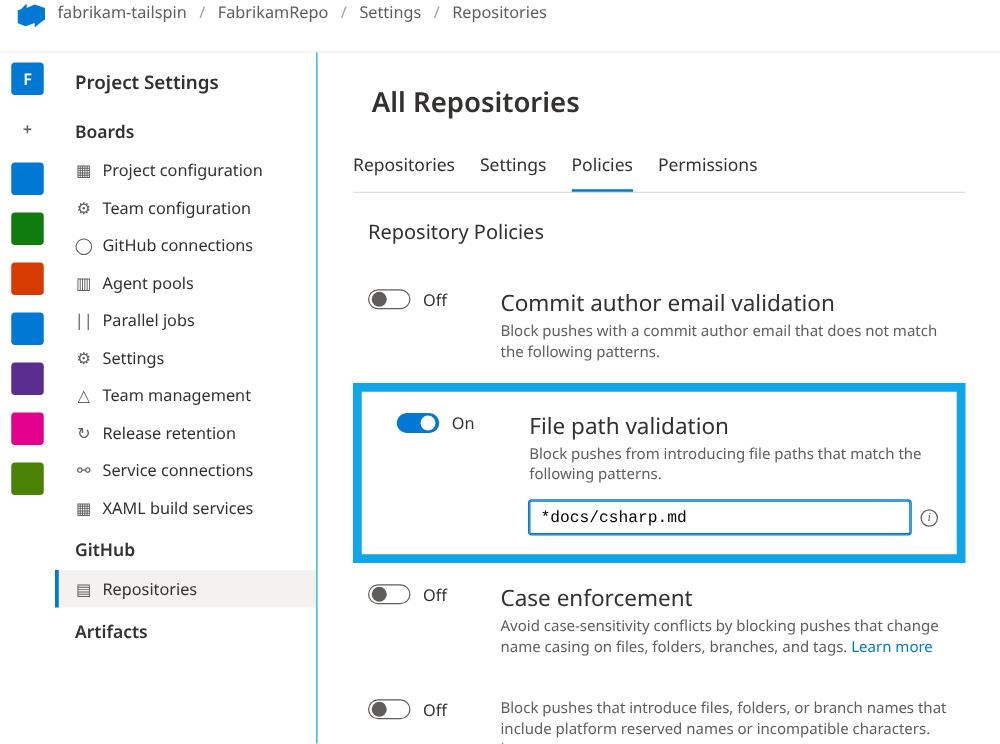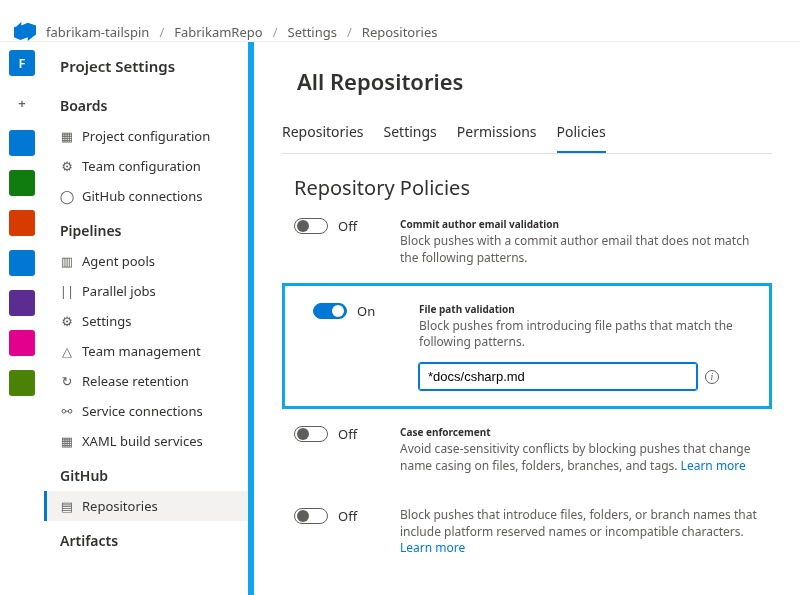--- a/index.html
+++ b/index.html
@@ -1,55 +1,55 @@
 <!DOCTYPE html>
 <html><head>
 <meta charset="utf-8">
 <style>
   * { box-sizing: border-box; margin: 0; padding: 0; }
   body { font-family: "Segoe UI", system-ui, sans-serif; font-size: 13px; color: #323130; width: 800px; height: 595px; overflow: hidden; background: #fff; }
   .root { display: flex; flex-direction: column; height: 100%; }
-  .topbar { display: flex; align-items: flex-end; height: 42px; padding: 0 14px; gap: 10px; border-bottom: 1px solid #eee; }
+  .topbar { display: flex; align-items: flex-start; height: 42px; padding: 0 14px; gap: 10px; border-bottom: 1px solid #eee; }
   .logo-icon { width: 22px; height: 22px; display: flex; align-items: center; justify-content: center; }
   .breadcrumb { display: flex; align-items: center; gap: 10px; color: #605e5c; font-size: 13px; }
   .breadcrumb span.crumb { cursor: pointer; }
   .breadcrumb span.sep { color: #a19f9d; }
   .body { display: flex; flex: 1; min-height: 0; }
   .rail { width: 44px; display: flex; flex-direction: column; align-items: center; padding-top: 8px; gap: 14px; }
   .rail .ritem { width: 26px; height: 26px; border-radius: 3px; display: flex; align-items: center; justify-content: center; font-size: 13px; font-weight: 600; color: #fff; cursor: pointer; }
-  .sidebar { width: 210px; border-right: 6px solid #0ea5e9; padding: 14px 0 0 0; overflow-y: auto; }
+  .sidebar { width: 210px; border-right: 1px solid #0ea5e9; padding: 14px 0 0 0; overflow-y: auto; }
   .sidebar h3 { font-size: 15px; font-weight: 600; padding: 0 16px 10px; }
   .group-title { font-size: 14px; font-weight: 600; padding: 10px 16px 6px; }
   .sideitem { display: flex; align-items: center; gap: 8px; padding: 6px 16px; font-size: 13px; color: #323130; cursor: pointer; }
   .sideitem.active { background: #f3f2f1; border-left: 3px solid #0078d4; padding-left: 13px; }
   .sideitem .sicon { width: 14px; height: 14px; color: #605e5c; display: flex; align-items: center; justify-content: center; }
   .main { flex: 1; padding: 24px 0 0 0; overflow-y: auto; }
   .main h1 { font-size: 22px; font-weight: 600; padding: 0 0 18px 0; margin-left: 15px; }
   .main-inner { padding: 0 28px; }
   .tabs { display: flex; gap: 20px; border-bottom: 1px solid #e1dfdd; margin-bottom: 0; }
   .tab { padding: 8px 0 10px; font-size: 14px; color: #323130; cursor: pointer; border-bottom: 2px solid transparent; }
   .tab.active { border-bottom-color: #0078d4; color: #323130; font-weight: 400; }
   .section { padding: 20px 0 0 0; }
-  .section-title { font-size: 20px; font-weight: 400; color: #323130; padding-left: 12px; }
+  .section-title { font-size: 16px; font-weight: 400; color: #323130; margin-bottom: 18px; padding-left: 12px; }
   .policy-list { display: flex; flex-direction: column; }
   .policy { display: flex; gap: 18px; padding: 16px 12px; align-items: flex-start; }
-  .policy.highlight { border: 3px solid #0ea5e9; padding-left: 28px; }
+  .policy.highlight { border: 7px solid #0ea5e9; padding-left: 28px; }
   .toggle-col { display: flex; align-items: center; gap: 10px; min-width: 88px; text-align: right; }
   .toggle { width: 34px; height: 16px; border-radius: 10px; position: relative; cursor: pointer; }
   .toggle.off { background: #fff; border: 1px solid #605e5c; }
   .toggle.off::after { content: ""; position: absolute; left: 2px; top: 1px; width: 12px; height: 12px; border-radius: 50%; background: #605e5c; }
   .toggle.on { background: #0078d4; border: 1px solid #0078d4; }
   .toggle.on::after { content: ""; position: absolute; right: 2px; top: 1px; width: 12px; height: 12px; border-radius: 50%; background: #fff; }
   .toggle-label { font-size: 13px; }
   .policy-body { flex: 1; }
-  .policy-title { font-size: 10px; font-weight: 700; margin-bottom: 2px; }
+  .policy-title { font-size: 18px; font-weight: 400; margin-bottom: 2px; }
   .policy-desc { font-size: 12px; color: #605e5c; line-height: 1.4; }
   .policy-desc a { color: #0078d4; text-decoration: none; cursor: pointer; }
   .input-row { display: flex; align-items: center; gap: 8px; margin-top: 12px; }
-  .input-row input { width: 278px; padding: 5px 8px; font-size: 13px; border: 1px solid #0078d4; outline: 1px solid #0078d4; border-radius: 2px; font-family: Liberation Sans, sans-serif; }
+  .input-row input { width: 305px; padding: 5px 8px; font-size: 13px; border: 1px solid #0078d4; outline: 1px solid #0078d4; border-radius: 2px; font-family: Liberation Mono, monospace; }
   .info-icon { width: 14px; height: 14px; border: 1px solid #605e5c; border-radius: 50%; display: inline-flex; align-items: center; justify-content: center; font-size: 10px; font-style: italic; color: #605e5c; cursor: pointer; font-family: serif; }
 </style>
 </head>
 <body>
 
 <div class="root">
   <div class="topbar">
     <span class="logo-icon">
       <svg viewBox="0 0 24 24" width="22" height="22">
           <path fill="#0078d4" d="M0 9l3-1 5-5v4l7-3 9 3v10l-3 2-6 5v-4l-8 3-7-3V9z"></path>
@@ -86,21 +86,20 @@
             <span>Project configuration</span>
           </div>
           <div class="sideitem">
             <span class="sicon">⚙</span>
             <span>Team configuration</span>
           </div>
           <div class="sideitem">
             <span class="sicon">◯</span>
             <span>GitHub connections</span>
           </div>
-          <div class="group-title">Pipelines</div>
           <div class="sideitem">
             <span class="sicon">▥</span>
             <span>Agent pools</span>
           </div>
           <div class="sideitem">
             <span class="sicon">||</span>
             <span>Parallel jobs</span>
           </div>
           <div class="sideitem">
             <span class="sicon">⚙</span>
@@ -129,22 +128,22 @@
           </div>
           <div class="group-title">Artifacts</div>
         </div>
     </div>
     <div class="main">
       <div class="main-inner">
         <h1>All Repositories</h1>
         <div class="tabs" id="tabs">
             <div class="tab">Repositories</div>
             <div class="tab">Settings</div>
+            <div class="tab active">Policies</div>
             <div class="tab">Permissions</div>
-            <div class="tab active">Policies</div>
           </div>
         <div class="section">
           <div class="section-title">Repository Policies</div>
           <div class="policy-list" id="policies">
               <div class="policy">
                 <div class="toggle-col">
                   <div class="toggle off"></div>
                   <span class="toggle-label">Off</span>
                 </div>
                 <div class="policy-body">

